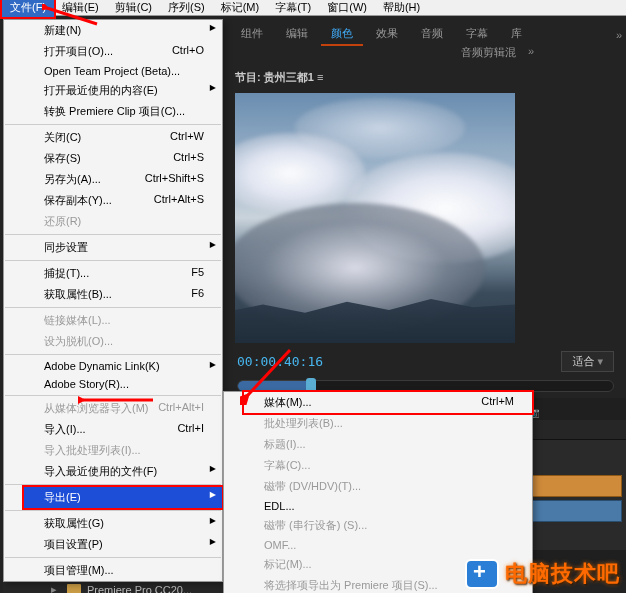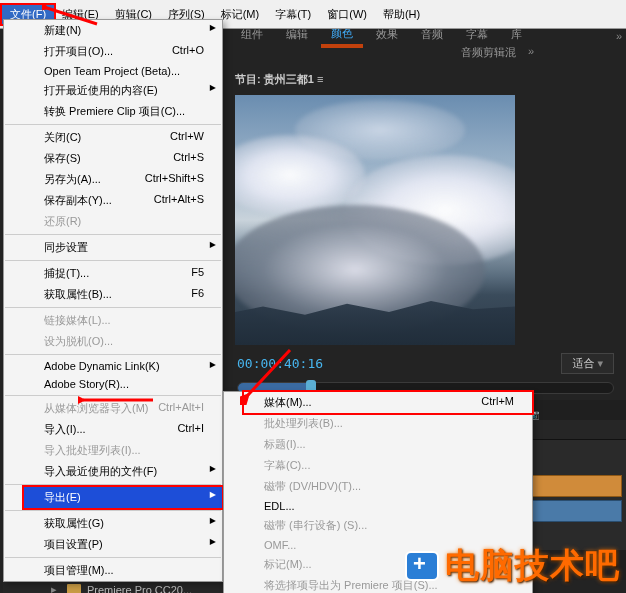--- a/index.html
+++ b/index.html
@@ -11,21 +11,21 @@
     width: 626px;
     height: 593px;
     overflow: hidden;
     position: relative;
   }
   .menubar {
     display: flex;
     background: #f0f0f0;
     color: #000;
     border-bottom: 1px solid #999;
-    height: 29px;
+    height: 16px;
     align-items: center;
     padding: 0 2px;
     font-size: 11px;
     position: relative;
     z-index: 5;
   }
   .menubar .menu-item {
     padding: 2px 8px;
     cursor: pointer;
   }
@@ -101,21 +101,21 @@
     font-size: 11px;
     align-items: center;
   }
   .panel-tab {
     padding: 3px 10px;
     color: #999;
     border-bottom: 2px solid transparent;
   }
   .panel-tab.active {
     color: #3fa9f5;
-    border-bottom: 4px solid #c2410c;
+    border-bottom: 2px solid #c2410c;
   }
   .seq-title {
     padding: 4px 10px;
     color: #ccc;
     font-size: 11px;
   }
   .viewer {
     margin: 4px 10px;
     width: 280px;
     height: 250px;
@@ -280,21 +280,21 @@
   }
   .wm-icon::before {
     content: "+";
     position: absolute;
     left: 6px; top: -2px;
     color: #fff;
     font-size: 22px;
     font-weight: bold;
   }
   .wm-text {
-    font-size: 34px;
+    font-size: 22px;
     font-weight: 800;
     color: #ff6a00;
     text-shadow: 0 0 4px rgba(255,120,0,0.8), 1px 1px 2px #000;
     letter-spacing: 1px;
   }
   .red-arrow {
     position: absolute;
     z-index: 20;
     pointer-events: none;
   }

